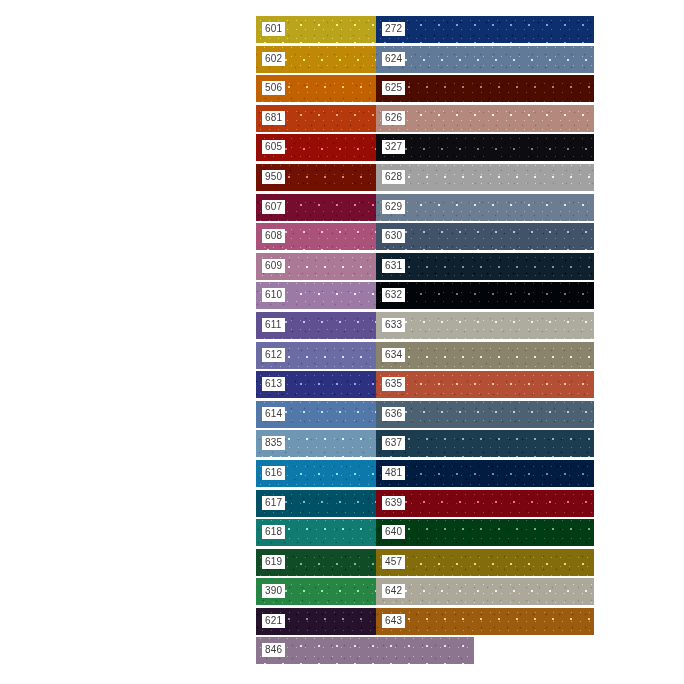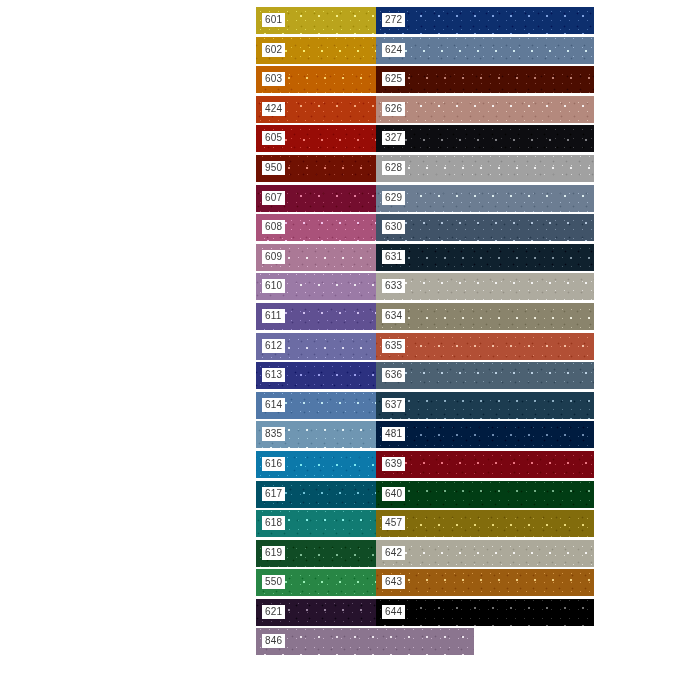--- a/index.html
+++ b/index.html
@@ -13,21 +13,21 @@
     font-family: "Liberation Sans", sans-serif;
     overflow: hidden;
   }
   #chart {
     position: relative;
     width: 684px;
     height: 684px;
   }
   .column {
     position: absolute;
-    top: 7px;
+    top: 16px;
     padding-left: 24px;
   }
   #col-left { left: 232px; }
   #col-right { left: 352px; }
 
   .swatch-row {
     position: relative;
     width: 218px;
     height: 29.6px;
   }
@@ -61,25 +61,25 @@
       <div class="swatch-row">
         <div class="swatch-band" style="background-color: rgb(232, 210, 74); background-image: radial-gradient(rgba(255, 255, 160, 0.85) 0.9px, transparent 1.2px), radial-gradient(rgba(154, 132, 0, 0.8) 0.8px, transparent 1.1px), radial-gradient(rgba(255, 255, 126, 0.6) 0.7px, transparent 1px), linear-gradient(rgb(186, 164, 28), rgb(186, 164, 28)); background-position: 0px 0px, 0px 0px, 0px 0px, 0px 0px;"></div>
         <span class="swatch-label">601</span>
       </div>
       <div class="swatch-row">
         <div class="swatch-band" style="background-color: rgb(237, 183, 51); background-image: radial-gradient(rgba(255, 255, 137, 0.85) 0.9px, transparent 1.2px), radial-gradient(rgba(159, 105, 0, 0.8) 0.8px, transparent 1.1px), radial-gradient(rgba(255, 235, 103, 0.6) 0.7px, transparent 1px), linear-gradient(rgb(191, 137, 5), rgb(191, 137, 5)); background-position: 3px 5px, 7px 2px, 4px 6px, 0px 0px;"></div>
         <span class="swatch-label">602</span>
       </div>
       <div class="swatch-row">
         <div class="swatch-band" style="background-color: rgb(239, 143, 42); background-image: radial-gradient(rgba(255, 229, 128, 0.85) 0.9px, transparent 1.2px), radial-gradient(rgba(161, 65, 0, 0.8) 0.8px, transparent 1.1px), radial-gradient(rgba(255, 195, 94, 0.6) 0.7px, transparent 1px), linear-gradient(rgb(193, 97, 0), rgb(193, 97, 0)); background-position: 6px 3px, 3px 4px, 2px 4px, 0px 0px;"></div>
-        <span class="swatch-label">603</span>
+        <span class="swatch-label">506</span>
       </div>
       <div class="swatch-row">
         <div class="swatch-band" style="background-color: rgb(228, 102, 59); background-image: radial-gradient(rgba(255, 188, 145, 0.85) 0.9px, transparent 1.2px), radial-gradient(rgba(150, 24, 0, 0.8) 0.8px, transparent 1.1px), radial-gradient(rgba(255, 154, 111, 0.6) 0.7px, transparent 1px), linear-gradient(rgb(182, 56, 13), rgb(182, 56, 13)); background-position: 0px 1px, 10px 1px, 0px 2px, 0px 0px;"></div>
-        <span class="swatch-label">424</span>
+        <span class="swatch-label">681</span>
       </div>
       <div class="swatch-row">
         <div class="swatch-band" style="background-color: rgb(198, 58, 52); background-image: radial-gradient(rgba(255, 144, 138, 0.85) 0.9px, transparent 1.2px), radial-gradient(rgba(120, 0, 0, 0.8) 0.8px, transparent 1.1px), radial-gradient(rgba(250, 110, 104, 0.6) 0.7px, transparent 1px), linear-gradient(rgb(152, 12, 6), rgb(152, 12, 6)); background-position: 3px 6px, 6px 3px, 4px 0px, 0px 0px;"></div>
         <span class="swatch-label">605</span>
       </div>
       <div class="swatch-row">
         <div class="swatch-band" style="background-color: rgb(158, 63, 48); background-image: radial-gradient(rgba(244, 149, 134, 0.85) 0.9px, transparent 1.2px), radial-gradient(rgba(80, 0, 0, 0.8) 0.8px, transparent 1.1px), radial-gradient(rgba(210, 115, 100, 0.6) 0.7px, transparent 1px), linear-gradient(rgb(112, 17, 2), rgb(112, 17, 2)); background-position: 6px 4px, 2px 0px, 2px 6px, 0px 0px;"></div>
         <span class="swatch-label">950</span>
       </div>
       <div class="swatch-row">
@@ -129,21 +129,21 @@
       <div class="swatch-row">
         <div class="swatch-band" style="background-color: rgb(63, 169, 160); background-image: radial-gradient(rgba(149, 255, 246, 0.85) 0.9px, transparent 1.2px), radial-gradient(rgba(0, 91, 82, 0.8) 0.8px, transparent 1.1px), radial-gradient(rgba(115, 221, 212, 0.6) 0.7px, transparent 1px), linear-gradient(rgb(17, 123, 114), rgb(17, 123, 114)); background-position: 6px 1px, 9px 4px, 2px 6px, 0px 0px;"></div>
         <span class="swatch-label">618</span>
       </div>
       <div class="swatch-row">
         <div class="swatch-band" style="background-color: rgb(62, 122, 83); background-image: radial-gradient(rgba(148, 208, 169, 0.85) 0.9px, transparent 1.2px), radial-gradient(rgba(0, 44, 5, 0.8) 0.8px, transparent 1.1px), radial-gradient(rgba(114, 174, 135, 0.6) 0.7px, transparent 1px), linear-gradient(rgb(16, 76, 37), rgb(16, 76, 37)); background-position: 0px 6px, 5px 1px, 0px 4px, 0px 0px;"></div>
         <span class="swatch-label">619</span>
       </div>
       <div class="swatch-row">
         <div class="swatch-band" style="background-color: rgb(86, 180, 115); background-image: radial-gradient(rgba(172, 255, 201, 0.85) 0.9px, transparent 1.2px), radial-gradient(rgba(8, 102, 37, 0.8) 0.8px, transparent 1.1px), radial-gradient(rgba(138, 232, 167, 0.6) 0.7px, transparent 1px), linear-gradient(rgb(40, 134, 69), rgb(40, 134, 69)); background-position: 3px 4px, 1px 3px, 4px 2px, 0px 0px;"></div>
-        <span class="swatch-label">550</span>
+        <span class="swatch-label">390</span>
       </div>
       <div class="swatch-row">
         <div class="swatch-band" style="background-color: rgb(84, 64, 90); background-image: radial-gradient(rgba(170, 150, 176, 0.85) 0.9px, transparent 1.2px), radial-gradient(rgba(6, 0, 12, 0.8) 0.8px, transparent 1.1px), radial-gradient(rgba(136, 116, 142, 0.6) 0.7px, transparent 1px), linear-gradient(rgb(38, 18, 44), rgb(38, 18, 44)); background-position: 6px 2px, 8px 0px, 2px 0px, 0px 0px;"></div>
         <span class="swatch-label">621</span>
       </div>
       <div class="swatch-row">
         <div class="swatch-band" style="background-color: rgb(185, 163, 189); background-image: radial-gradient(rgba(255, 249, 255, 0.85) 0.9px, transparent 1.2px), radial-gradient(rgba(107, 85, 111, 0.8) 0.8px, transparent 1.1px), radial-gradient(rgba(237, 215, 241, 0.6) 0.7px, transparent 1px), linear-gradient(rgb(139, 117, 143), rgb(139, 117, 143)); background-position: 0px 0px, 4px 2px, 0px 6px, 0px 0px;"></div>
         <span class="swatch-label">846</span>
       </div>
     </div>
@@ -178,20 +178,24 @@
       </div>
       <div class="swatch-row">
         <div class="swatch-band" style="background-color: rgb(110, 129, 150); background-image: radial-gradient(rgba(196, 215, 236, 0.85) 0.9px, transparent 1.2px), radial-gradient(rgba(32, 51, 72, 0.8) 0.8px, transparent 1.1px), radial-gradient(rgba(162, 181, 202, 0.6) 0.7px, transparent 1px), linear-gradient(rgb(64, 83, 104), rgb(64, 83, 104)); background-position: 3px 0px, 5px 4px, 4px 2px, 0px 0px;"></div>
         <span class="swatch-label">630</span>
       </div>
       <div class="swatch-row">
         <div class="swatch-band" style="background-color: rgb(61, 79, 92); background-image: radial-gradient(rgba(147, 165, 178, 0.85) 0.9px, transparent 1.2px), radial-gradient(rgba(0, 1, 14, 0.8) 0.8px, transparent 1.1px), radial-gradient(rgba(113, 131, 144, 0.6) 0.7px, transparent 1px), linear-gradient(rgb(15, 33, 46), rgb(15, 33, 46)); background-position: 6px 5px, 1px 1px, 2px 0px, 0px 0px;"></div>
         <span class="swatch-label">631</span>
       </div>
       <div class="swatch-row">
+        <div class="swatch-band" style="background-color: rgb(47, 50, 54); background-image: radial-gradient(rgba(133, 136, 140, 0.85) 0.9px, transparent 1.2px), radial-gradient(rgba(0, 0, 0, 0.8) 0.8px, transparent 1.1px), radial-gradient(rgba(99, 102, 106, 0.6) 0.7px, transparent 1px), linear-gradient(rgb(1, 4, 8), rgb(1, 4, 8)); background-position: 0px 3px, 8px 3px, 0px 6px, 0px 0px;"></div>
+        <span class="swatch-label">632</span>
+      </div>
+      <div class="swatch-row">
         <div class="swatch-band" style="background-color: rgb(220, 217, 205); background-image: radial-gradient(rgba(255, 255, 255, 0.85) 0.9px, transparent 1.2px), radial-gradient(rgba(142, 139, 127, 0.8) 0.8px, transparent 1.1px), radial-gradient(rgba(255, 255, 255, 0.6) 0.7px, transparent 1px), linear-gradient(rgb(174, 171, 159), rgb(174, 171, 159)); background-position: 3px 1px, 4px 0px, 4px 4px, 0px 0px;"></div>
         <span class="swatch-label">633</span>
       </div>
       <div class="swatch-row">
         <div class="swatch-band" style="background-color: rgb(184, 178, 154); background-image: radial-gradient(rgba(255, 255, 240, 0.85) 0.9px, transparent 1.2px), radial-gradient(rgba(106, 100, 76, 0.8) 0.8px, transparent 1.1px), radial-gradient(rgba(236, 230, 206, 0.6) 0.7px, transparent 1px), linear-gradient(rgb(138, 132, 108), rgb(138, 132, 108)); background-position: 6px 6px, 0px 2px, 2px 2px, 0px 0px;"></div>
         <span class="swatch-label">634</span>
       </div>
       <div class="swatch-row">
         <div class="swatch-band" style="background-color: rgb(224, 125, 99); background-image: radial-gradient(rgba(255, 211, 185, 0.85) 0.9px, transparent 1.2px), radial-gradient(rgba(146, 47, 21, 0.8) 0.8px, transparent 1.1px), radial-gradient(rgba(255, 177, 151, 0.6) 0.7px, transparent 1px), linear-gradient(rgb(178, 79, 53), rgb(178, 79, 53)); background-position: 0px 4px, 7px 4px, 0px 0px, 0px 0px;"></div>
         <span class="swatch-label">635</span>
@@ -220,19 +224,15 @@
         <div class="swatch-band" style="background-color: rgb(176, 154, 58); background-image: radial-gradient(rgba(255, 240, 144, 0.85) 0.9px, transparent 1.2px), radial-gradient(rgba(98, 76, 0, 0.8) 0.8px, transparent 1.1px), radial-gradient(rgba(228, 206, 110, 0.6) 0.7px, transparent 1px), linear-gradient(rgb(130, 108, 12), rgb(130, 108, 12)); background-position: 0px 6px, 5px 1px, 0px 4px, 0px 0px;"></div>
         <span class="swatch-label">457</span>
       </div>
       <div class="swatch-row">
         <div class="swatch-band" style="background-color: rgb(218, 215, 200); background-image: radial-gradient(rgba(255, 255, 255, 0.85) 0.9px, transparent 1.2px), radial-gradient(rgba(140, 137, 122, 0.8) 0.8px, transparent 1.1px), radial-gradient(rgba(255, 255, 252, 0.6) 0.7px, transparent 1px), linear-gradient(rgb(172, 169, 154), rgb(172, 169, 154)); background-position: 3px 4px, 1px 3px, 4px 2px, 0px 0px;"></div>
         <span class="swatch-label">642</span>
       </div>
       <div class="swatch-row">
         <div class="swatch-band" style="background-color: rgb(201, 138, 62); background-image: radial-gradient(rgba(255, 224, 148, 0.85) 0.9px, transparent 1.2px), radial-gradient(rgba(123, 60, 0, 0.8) 0.8px, transparent 1.1px), radial-gradient(rgba(253, 190, 114, 0.6) 0.7px, transparent 1px), linear-gradient(rgb(155, 92, 16), rgb(155, 92, 16)); background-position: 6px 2px, 8px 0px, 2px 0px, 0px 0px;"></div>
         <span class="swatch-label">643</span>
-      </div>
-      <div class="swatch-row">
-        <div class="swatch-band" style="background-color: rgb(46, 46, 46); background-image: radial-gradient(rgba(132, 132, 132, 0.85) 0.9px, transparent 1.2px), radial-gradient(rgba(0, 0, 0, 0.8) 0.8px, transparent 1.1px), radial-gradient(rgba(98, 98, 98, 0.6) 0.7px, transparent 1px), linear-gradient(rgb(0, 0, 0), rgb(0, 0, 0)); background-position: 0px 0px, 4px 2px, 0px 6px, 0px 0px;"></div>
-        <span class="swatch-label">644</span>
       </div>
     </div>
 </div>
 
 </body></html>

